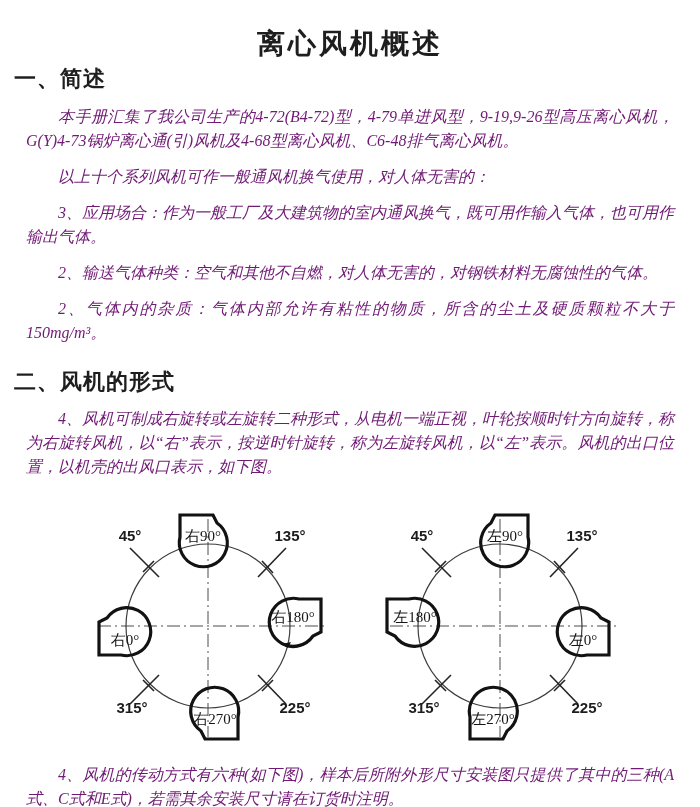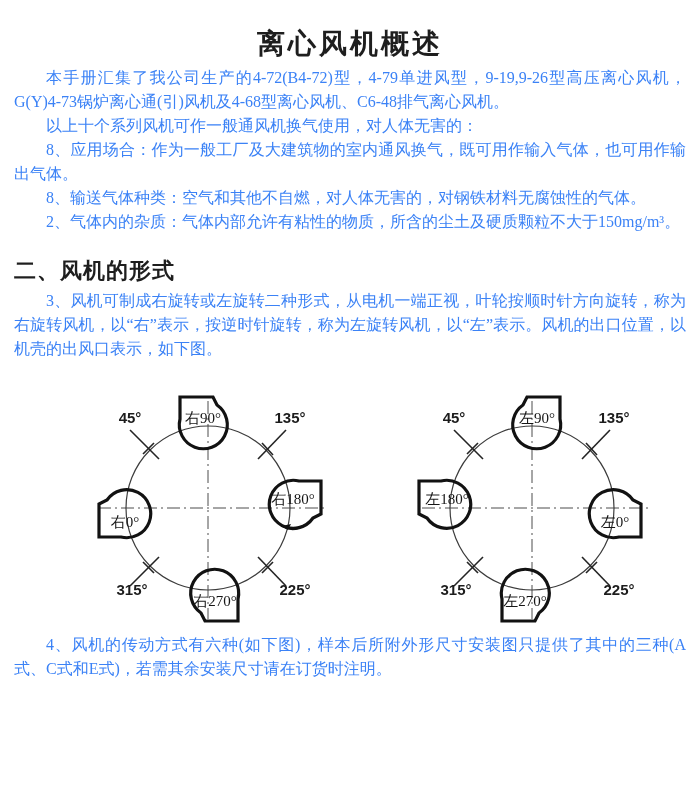--- a/index.html
+++ b/index.html
@@ -11,26 +11,26 @@
   .page{width:672px;height:799px;padding:24px 14px 0 14px;overflow:hidden;}
   h1.title{
     font-size:28px;line-height:1.15;text-align:center;margin:4px 0 6px 0;
     font-weight:bold;letter-spacing:3px;color:#1e1e1e;
   }
   h2.sec{
     font-size:22px;line-height:1.2;margin:4px 0 4px 0;font-weight:bold;color:#1e1e1e;
     letter-spacing:1px;
   }
   p.body{
-    font-size:16px;line-height:24px;margin:0;text-align:justify;
-    text-indent:2em;color:#3b82f6;
+    font-size:16px;line-height:24px;margin:12px;text-align:justify;
+    text-indent:2em;color:#701a75;font-style:italic;
   }
   .diagrams{
     display:flex;flex-direction:row;align-items:flex-end;
-    padding-left:48px;margin-top:12px;gap:32px;
+    padding-left:48px;margin-top:12px;
   }
   .diagrams svg{display:block;}
   .ring{fill:none;stroke:#3c3c3c;stroke-width:1.2;}
   .cross{stroke:#4c4c4c;stroke-width:1;stroke-dasharray:13 4 2 4;fill:none;}
   .tick{stroke:#242424;stroke-width:1.6;}
   .volute-path{fill:none;stroke:#121212;stroke-width:3.2;stroke-linejoin:miter;}
   .vlabel{
     font-size:15px;fill:#161616;text-anchor:middle;
     font-family:"Liberation Serif","DejaVu Serif",serif;
   }
@@ -42,30 +42,31 @@
   .arrowhead{fill:#121212;stroke:none;}
   .closing{margin-top:14px;}
 </style>
 </head>
 <body>
 
 <div class="page">
 
   <h1 class="title">离心风机概述</h1>
 
+  <h2 class="sec">一、简述</h2>
 
   <p class="body">本手册汇集了我公司生产的4-72(B4-72)型，4-79单进风型，9-19,9-26型高压离心风机，G(Y)4-73锅炉离心通(引)风机及4-68型离心风机、C6-48排气离心风机。</p>
   <p class="body">以上十个系列风机可作一般通风机换气使用，对人体无害的：</p>
-  <p class="body">8、应用场合：作为一般工厂及大建筑物的室内通风换气，既可用作输入气体，也可用作输出气体。</p>
-  <p class="body">8、输送气体种类：空气和其他不自燃，对人体无害的，对钢铁材料无腐蚀性的气体。</p>
+  <p class="body">3、应用场合：作为一般工厂及大建筑物的室内通风换气，既可用作输入气体，也可用作输出气体。</p>
+  <p class="body">2、输送气体种类：空气和其他不自燃，对人体无害的，对钢铁材料无腐蚀性的气体。</p>
   <p class="body">2、气体内的杂质：气体内部允许有粘性的物质，所含的尘土及硬质颗粒不大于150mg/m³。</p>
 
   <h2 class="sec" style="margin-top:24px;">二、风机的形式</h2>
 
-  <p class="body">3、风机可制成右旋转或左旋转二种形式，从电机一端正视，叶轮按顺时针方向旋转，称为右旋转风机，以“右”表示，按逆时针旋转，称为左旋转风机，以“左”表示。风机的出口位置，以机壳的出风口表示，如下图。</p>
+  <p class="body">4、风机可制成右旋转或左旋转二种形式，从电机一端正视，叶轮按顺时针方向旋转，称为右旋转风机，以“右”表示，按逆时针旋转，称为左旋转风机，以“左”表示。风机的出口位置，以机壳的出风口表示，如下图。</p>
 
   <div class="diagrams">
 
     <svg width="292" height="260" viewBox="0 0 292 260">
       <g>
         <line class="cross" x1="36" y1="135" x2="266" y2="135"></line>
         <line class="cross" x1="146" y1="28" x2="146" y2="246"></line>
       </g>
       <circle class="ring" cx="146" cy="135" r="82"></circle>
       <g>

